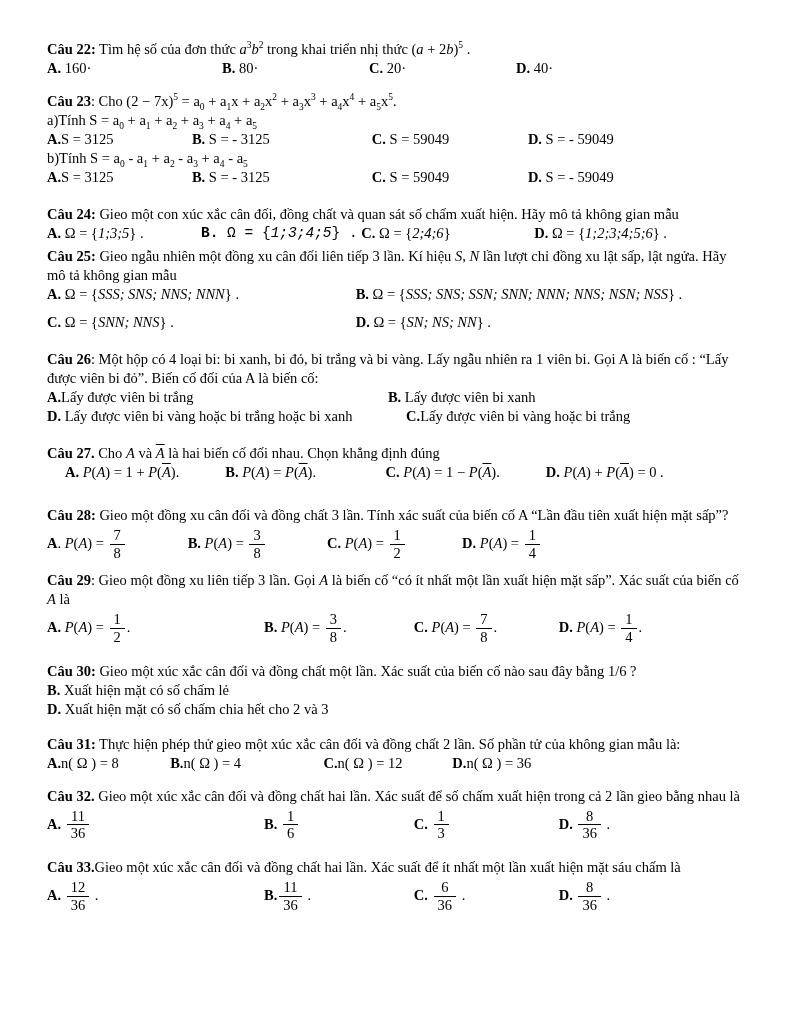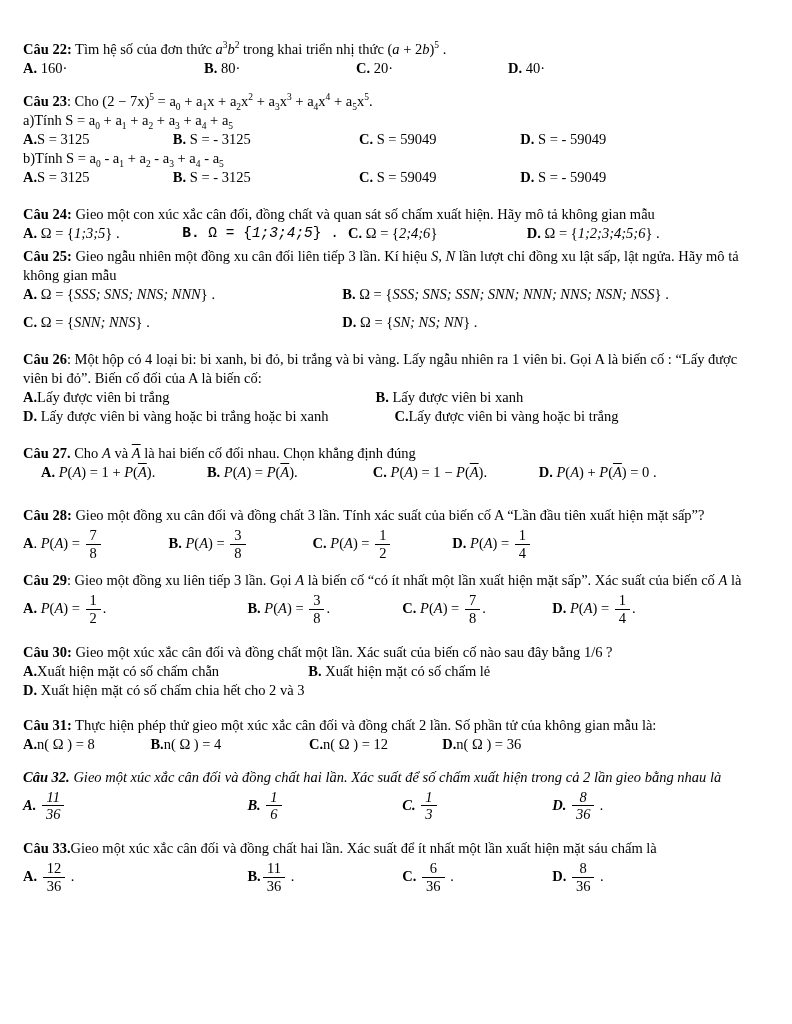--- a/index.html
+++ b/index.html
@@ -1,30 +1,30 @@
 <!DOCTYPE html>
 <html><head>
 <meta charset="utf-8">
 <style>
   html,body{margin:0;padding:0;background:#ffffff;}
   body{
     width:792px;height:1024px;overflow:hidden;color:#000;
     font-family:"Liberation Serif","DejaVu Serif",serif;
     font-size:14.5px;line-height:19px;
   }
-  #doc{padding:40px 45px 0 23px;box-sizing:border-box;}
+  #doc{padding:40px 45px 0 47px;box-sizing:border-box;}
   .q{margin:0 0 14px 0;}
   #q23{margin-bottom:18px;}
   #q24{margin-bottom:4px;}
   #q25{margin-bottom:18px;}
   #q26{margin-bottom:18px;}
   #q27{margin-bottom:24px;}
   #q28{margin-bottom:8px;}
   #q30{margin-bottom:16px;}
-  #q32{font-style:italic;}
+  #q32{}
   #q33{margin-bottom:0;}
   #q25 .opt-row + .opt-row{margin-top:9px;}
   .para{margin:0;}
   .opt-row{display:flex;}
   .opt{flex:0 0 auto;white-space:nowrap;}
   b{font-weight:700;}
   i{font-style:italic;}
   sup{font-size:9.5px;line-height:0;}
   sub{font-size:9.5px;line-height:0;}
   .ov{text-decoration:overline;font-style:italic;}
@@ -116,21 +116,20 @@
       <div class="opt-row">
         <div class="opt" style="width: 31%;"><b>A.</b><span> </span><i>P</i><span>(</span><i>A</i><span>) = </span><span class="frac"><span class="num">1</span><span class="den">2</span></span><span>.</span></div>
         <div class="opt" style="width: 21.4%;"><b>B.</b><span> </span><i>P</i><span>(</span><i>A</i><span>) = </span><span class="frac"><span class="num">3</span><span class="den">8</span></span><span>.</span></div>
         <div class="opt" style="width: 20.7%;"><b>C.</b><span> </span><i>P</i><span>(</span><i>A</i><span>) = </span><span class="frac"><span class="num">7</span><span class="den">8</span></span><span>.</span></div>
         <div class="opt" style="width: 26.9%;"><b>D.</b><span> </span><i>P</i><span>(</span><i>A</i><span>) = </span><span class="frac"><span class="num">1</span><span class="den">4</span></span><span>.</span></div>
       </div>
     </section>
     <section class="q" id="q30">
       <p class="para"><b>Câu 30:</b><span> Gieo một xúc xắc cân đối và đồng chất một lần. Xác suất của biến cố nào sau đây bằng 1/6 ?</span></p>
       <div class="opt-row">
-        <div class="opt" style="width: 39.4%;"><b>A.</b><span>Xuất hiện mặt có số chấm chẵn</span></div>
         <div class="opt" style="width: 60.6%;"><b>B.</b><span> Xuất hiện mặt có số chấm lẻ</span></div>
       </div>
       <div class="opt-row">
         <div class="opt" style="width: 60.6%;"><b>D.</b><span> Xuất hiện mặt có số chấm chia hết cho 2 và 3</span></div>
       </div>
     </section>
     <section class="q" id="q31">
       <p class="para"><b>Câu 31:</b><span> Thực hiện phép thử gieo một xúc xắc cân đối và đồng chất 2 lần. Số phần tử của không gian mẫu là:</span></p>
       <div class="opt-row">
         <div class="opt" style="width: 17.6%;"><b>A.</b><span>n( Ω ) = 8</span></div>

